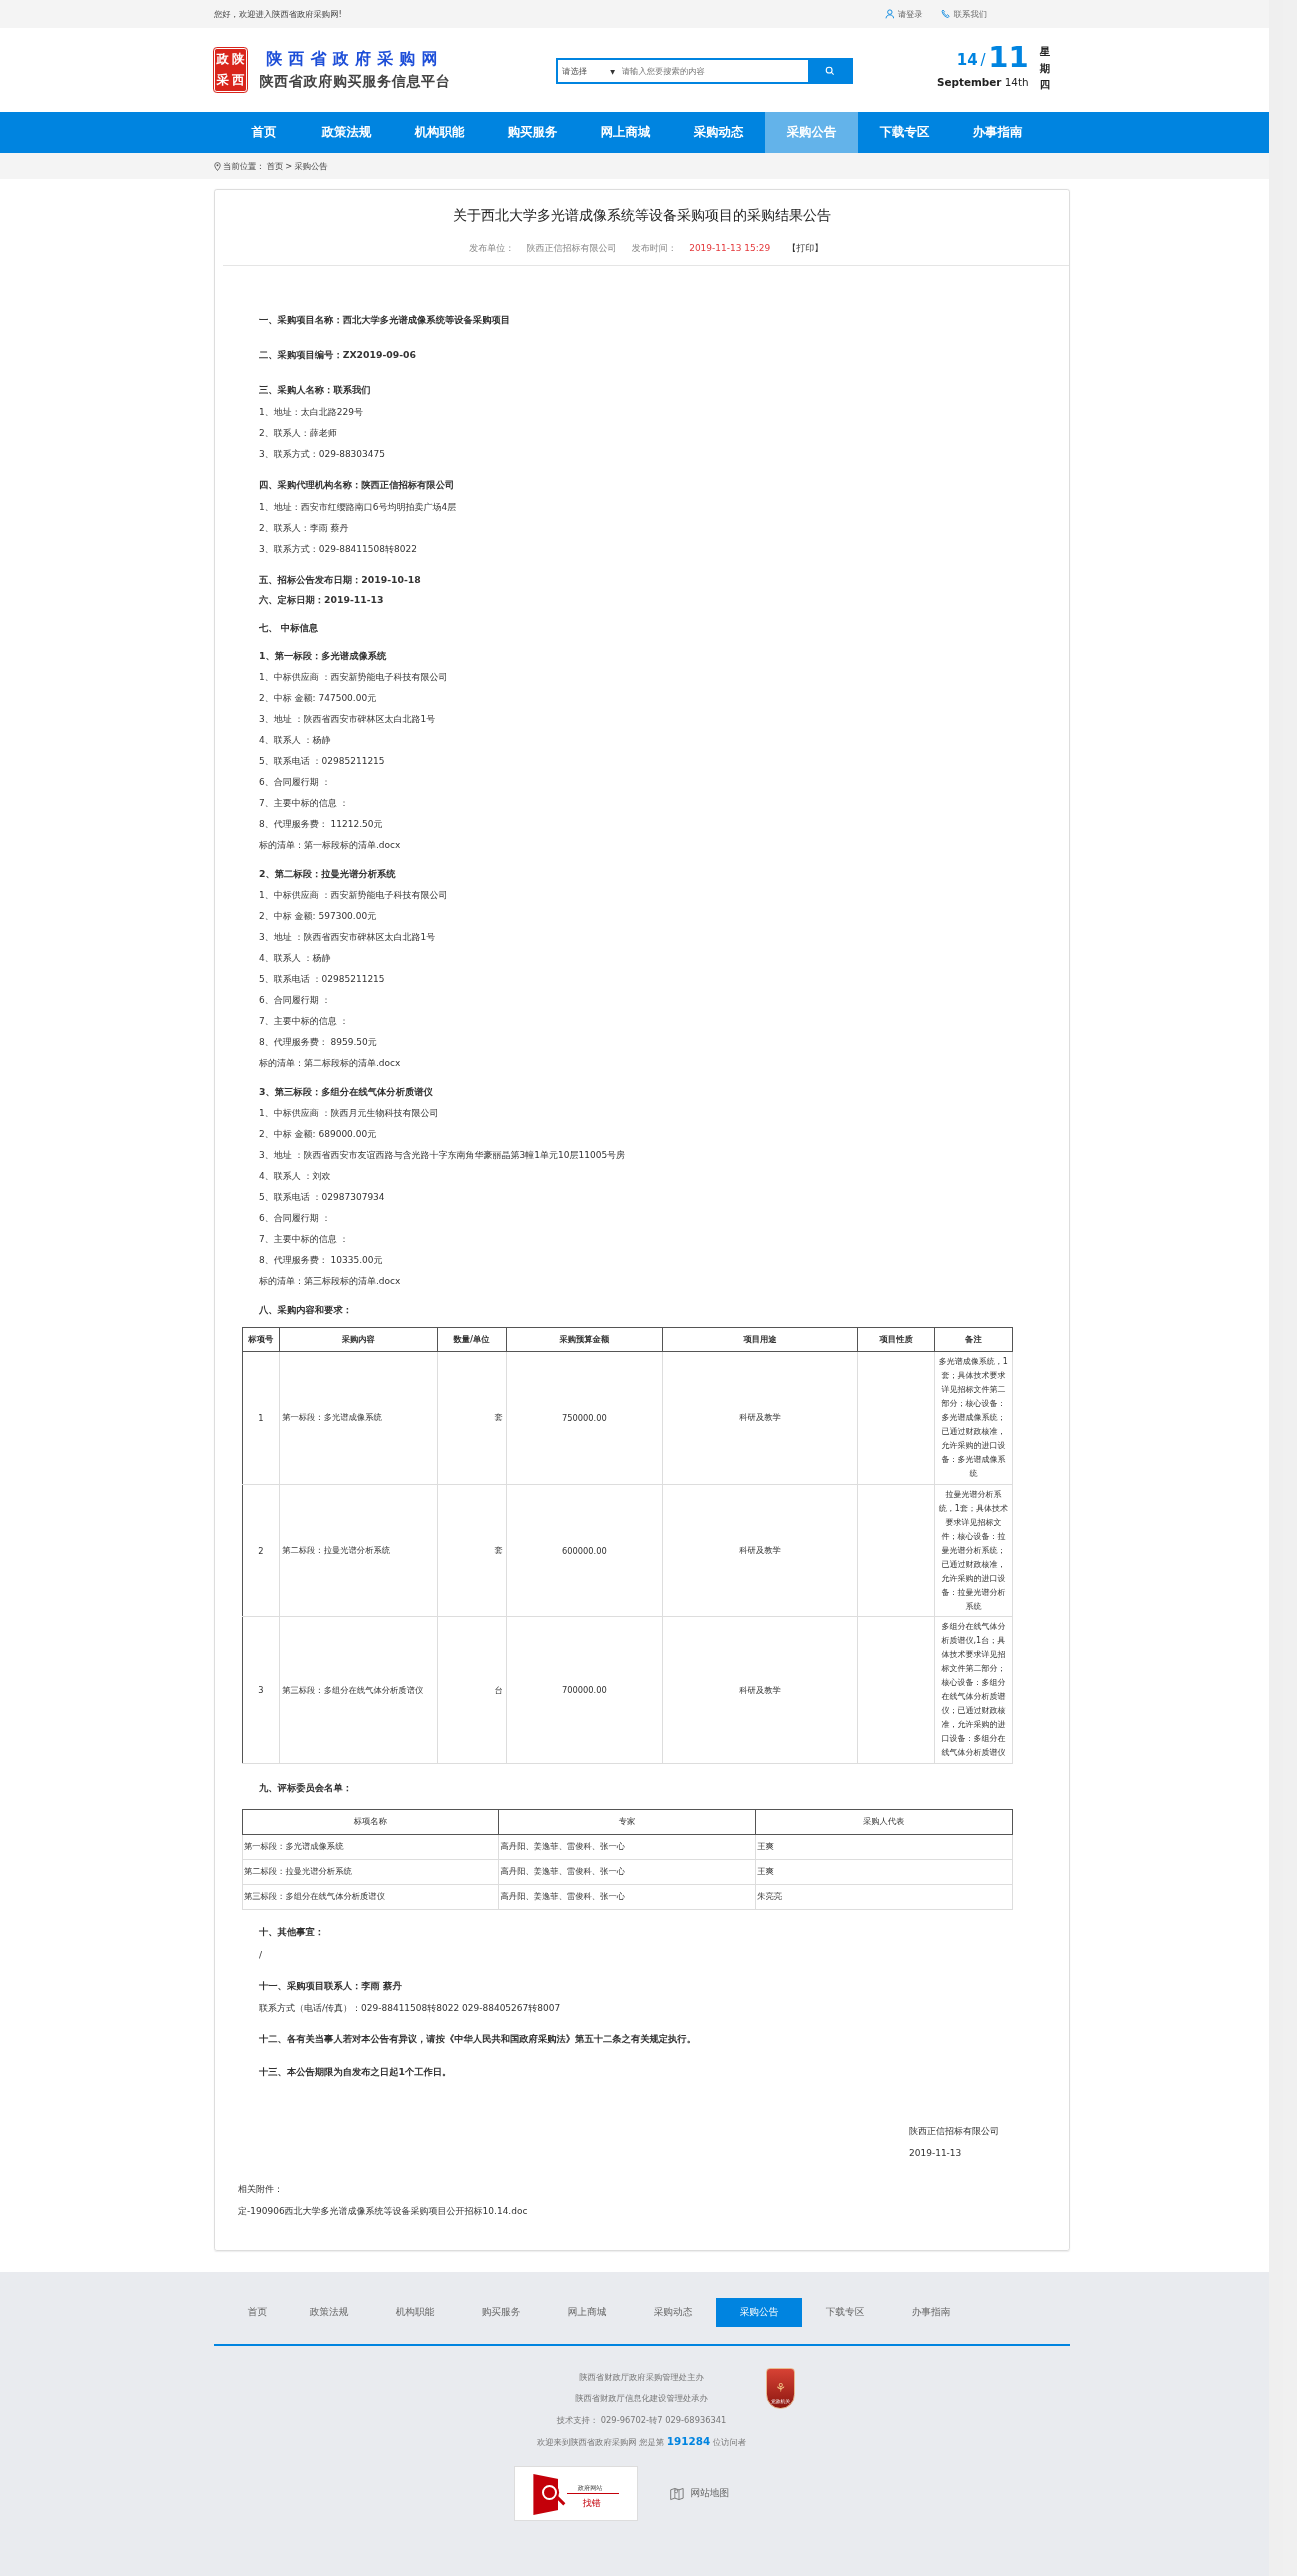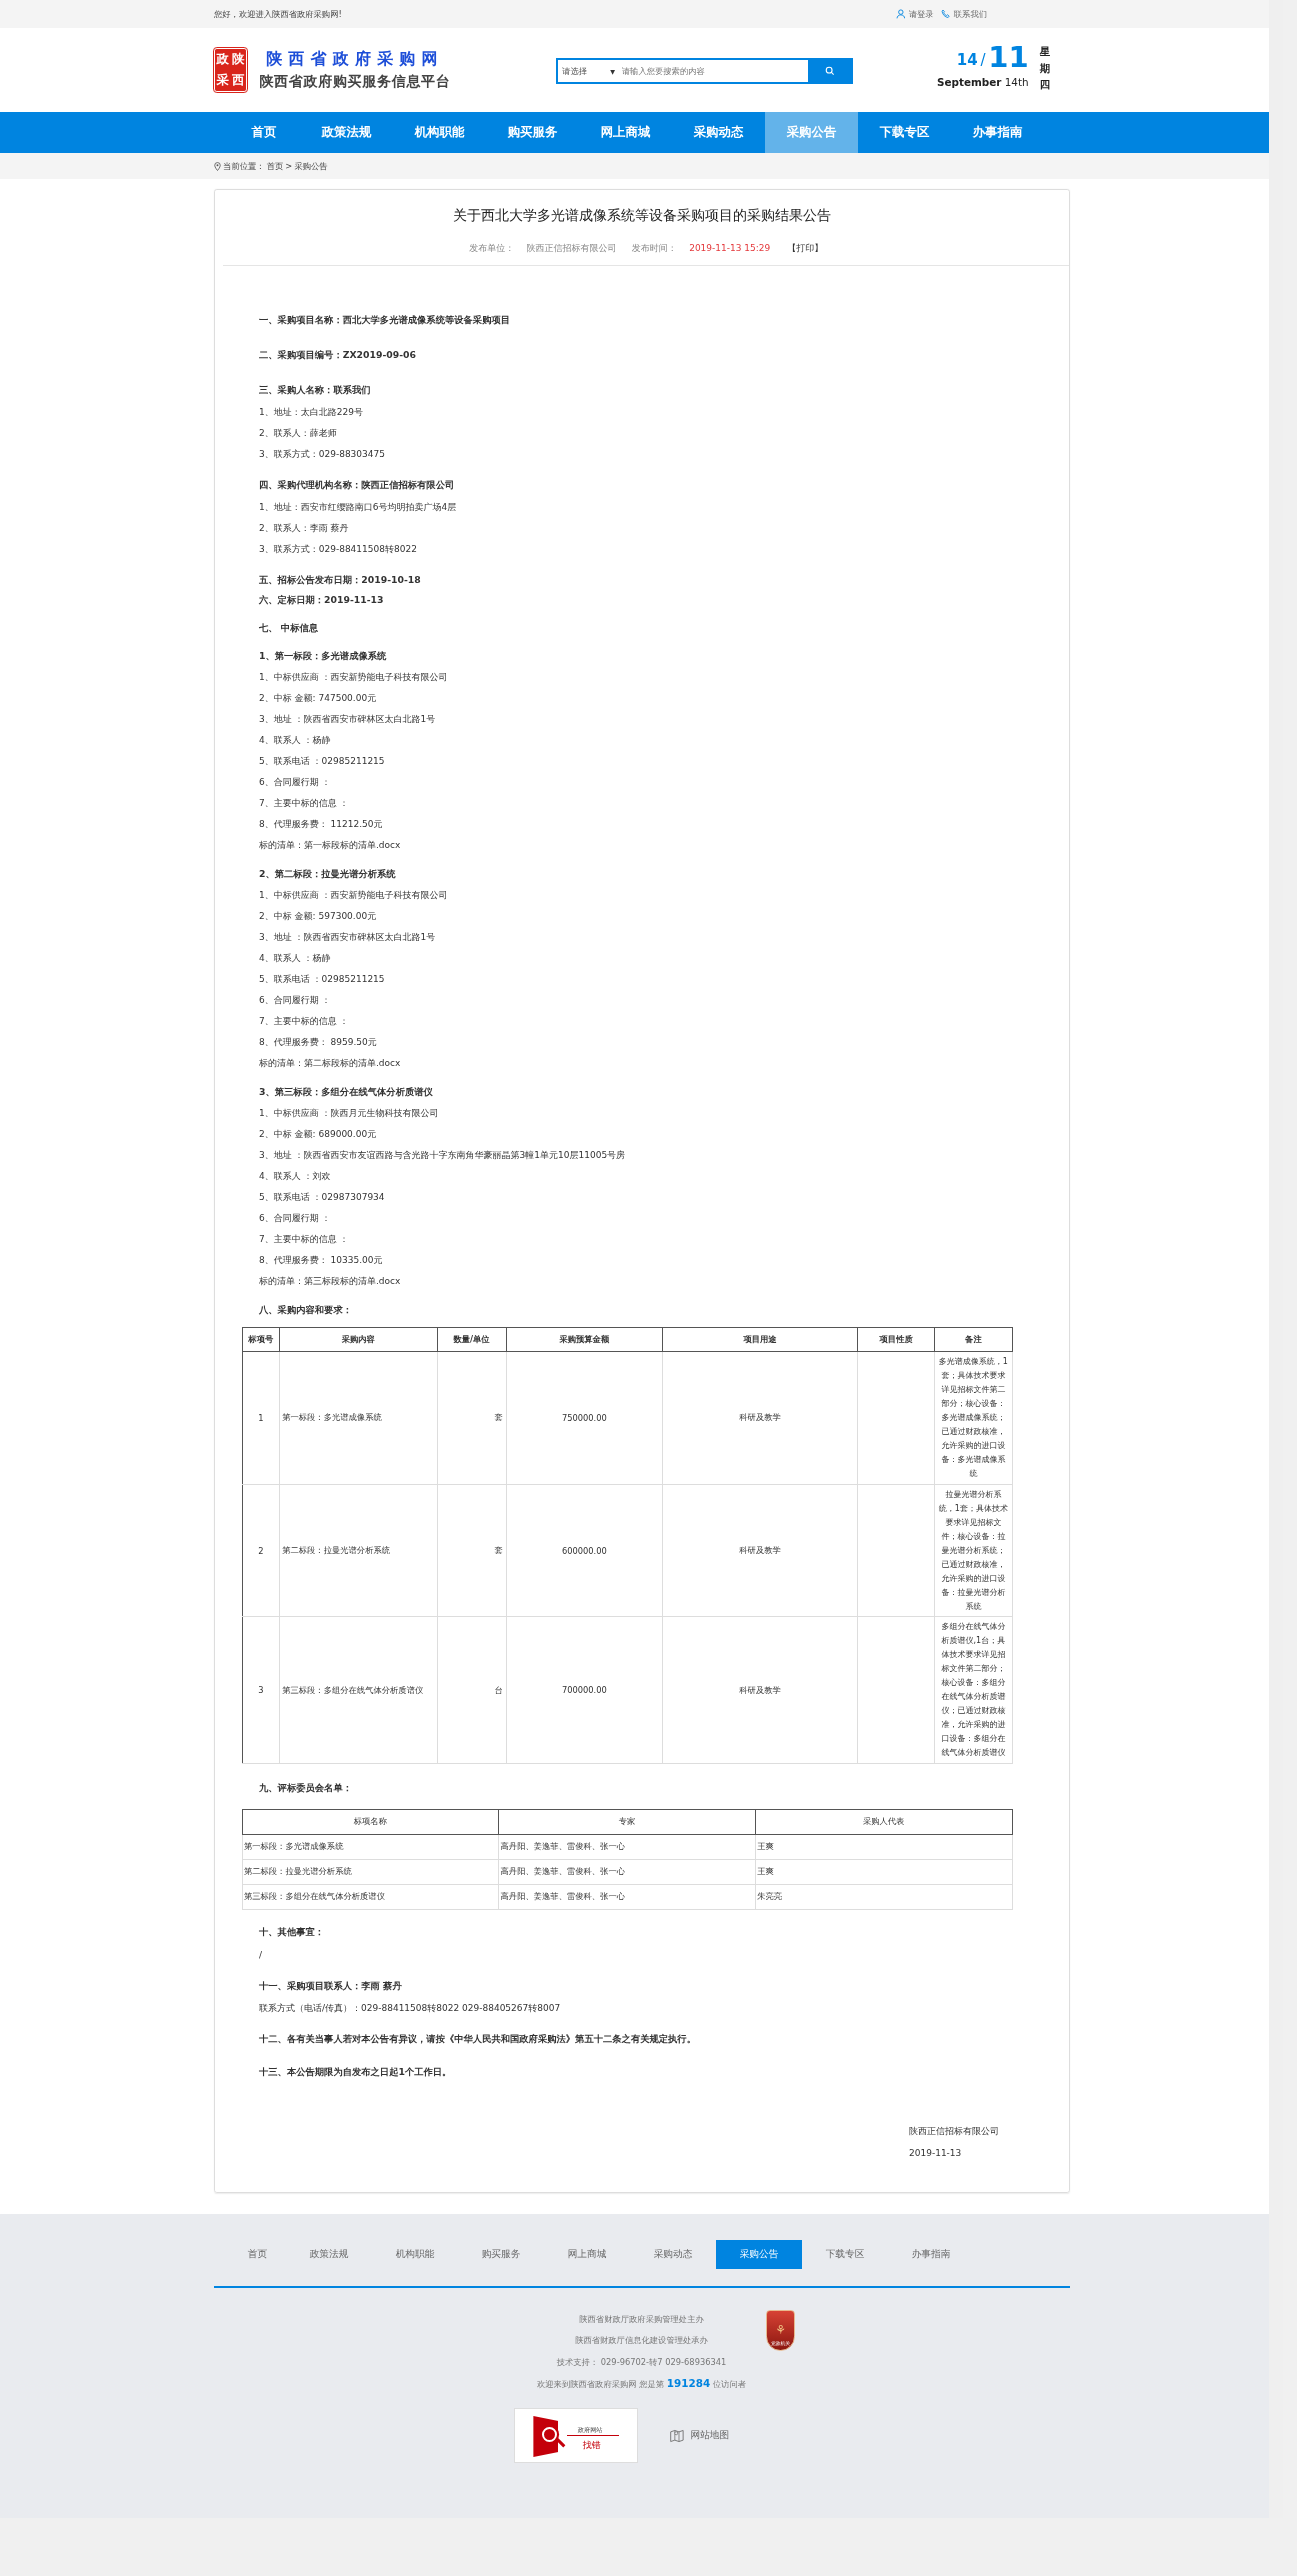--- a/index.html
+++ b/index.html
@@ -6,21 +6,21 @@
   html, body { width: 1297px; background: #f0f0f0; }
   body { font-family: "DejaVu Sans", "Liberation Sans", sans-serif; color: #333; font-size: 8.3px; }
   .page { width: 1283px; background: #fff; position: relative; }
   .scrollbar { position: absolute; top: 0; right: 0; width: 14.5px; height: 2576px; background: #efefef; }
   .wrap { width: 856px; margin: 0 0 0 214px; position: relative; }
 
   
   .topbar { height: 28px; background: #f4f4f4; }
   .topbar .wrap { height: 28px; display: flex; align-items: center; justify-content: space-between; }
   .topbar .welcome { font-size: 8.3px; color: #444; }
-  .topbar .links { display: flex; gap: 7px; margin-right: 83px; }
+  .topbar .links { display: flex; gap: 18px; margin-right: 83px; }
   .topbar .links span.link { display: flex; align-items: center; gap: 3.5px; color: #666; font-size: 8.3px; cursor: pointer; }
   .topbar svg { width: 9.7px; height: 9.7px; }
 
   
   .header { height: 84px; background: #fff; }
   .header .wrap { height: 84px; display: flex; align-items: center; }
   .logo-box { width: 33px; height: 44px; background: #d9251c; border-radius: 2.8px; position: relative; display: grid; grid-template-columns: 1fr 1fr; grid-template-rows: 1fr 1fr; color: #fff; font-weight: bold; font-size: 12.4px; text-align: center; align-items: center; border: 1.4px solid #fff; outline: 0.7px solid #d9251c; }
   .logo-text { margin-left: 12.4px; }
   .logo-text .l1 { font-size: 16px; font-weight: bold; color: #1d4ed8; letter-spacing: 6.2px; text-align: center; }
   .logo-text .l2 { font-size: 14px; font-weight: bold; color: #444; letter-spacing: 0.7px; margin-top: 2.8px; }
@@ -353,20 +353,24 @@
         <p class="h" style="margin-top:16.6px">十一、采购项目联系人：李雨 蔡丹</p>
         <p class="li" style="margin-top:8.3px">联系方式（电话/传真）：029-88411508转8022  029-88405267转8007</p>
         <p class="h" style="margin-top:16.6px">十二、各有关当事人若对本公告有异议，请按《中华人民共和国政府采购法》第五十二条之有关规定执行。</p>
         <p class="h" style="margin-top:19.3px">十三、本公告期限为自发布之日起1个工作日。</p>
 
         <div class="sign">
           <p>陕西正信招标有限公司</p>
           <p>2019-11-13</p>
         </div>
 
+        <div class="attach">
+          <p>相关附件：</p>
+          <p class="file">定-190906西北大学多光谱成像系统等设备采购项目公开招标10.14.doc</p>
+        </div>
       </div>
     </div>
   </div>
 
   <div class="footer">
     <div class="fnav">
       <div class="item">首页</div>
       <div class="item">政策法规</div>
       <div class="item">机构职能</div>
       <div class="item">购买服务</div>

